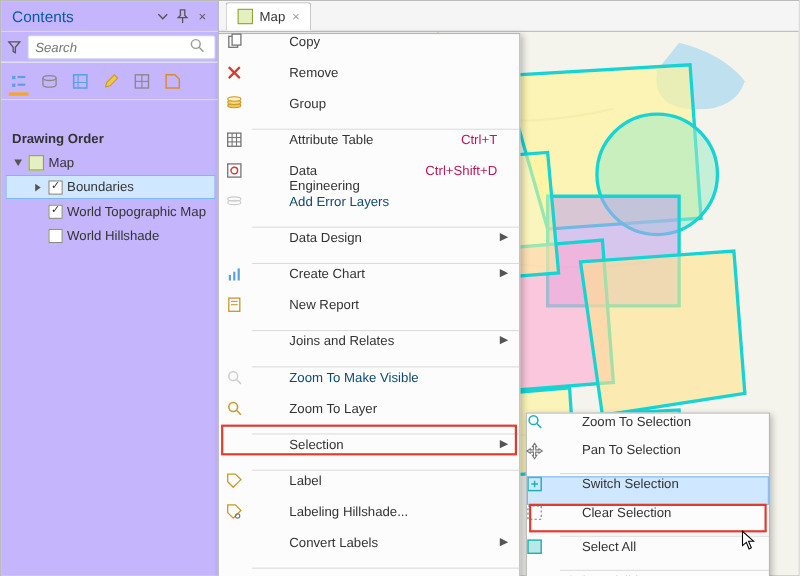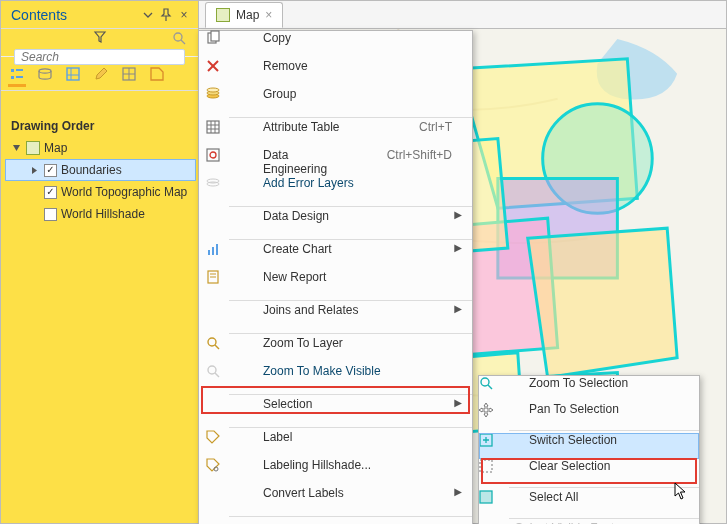--- a/index.html
+++ b/index.html
@@ -1,20 +1,20 @@
 <!DOCTYPE html>
 <html><head>
 <meta charset="utf-8">
 <style>
   * { box-sizing: border-box; margin: 0; padding: 0; font-family: "Segoe UI", Tahoma, sans-serif; font-size: 12px; color:#333; }
   html,body { width:727px; height:524px; overflow:hidden; background:#fff; }
   #app { position:relative; width:727px; height:524px; border:1px solid #bbb; }
 
   
-  .contents-panel { position:absolute; left:0; top:0; width:198px; height:522px; background:#fde047; border-right:1px solid #bbb;}
+  .contents-panel { position:absolute; left:0; top:0; width:198px; height:522px; background:#c4b5fd; border-right:1px solid #bbb;}
   .contents-header { display:flex; align-items:center; height:28px; padding:0 6px 0 10px; border-bottom:1px solid #ddd; color:#0a5aa6;}
   .contents-header .title { flex:1; font-size:14px; font-weight:400; color:#0a5aa6;}
   .header-ctrl { width:16px; height:16px; display:flex; align-items:center; justify-content:center; margin-left:2px; color:#555;}
   .search-row { display:flex; align-items:center; height:28px; padding:2px 6px; gap:6px; border-bottom:1px solid #eee;}
   .search-row .funnel { width:16px; height:16px; display:flex; align-items:center; justify-content:center; color:#555;}
   .search-row input { flex:1; height:22px; border:1px solid #c7d5e8; border-radius:2px; padding:0 6px; font-style:italic; color:#888; outline:none;}
   .search-row .mag { position:absolute; right:12px; color:#888;}
   .toolbar-row { display:flex; align-items:center; height:34px; padding:0 2px; border-bottom:1px solid #ddd; gap:0;}
   .tbtn { width:28px; height:28px; display:flex; align-items:center; justify-content:center; border:1px solid transparent; position:relative;}
   .tbtn.active { }
@@ -38,21 +38,21 @@
 
   
   .map-canvas { position:absolute; left:198px; right:0; top:28px; bottom:0; overflow:hidden;}
   .map-canvas svg { width:100%; height:100%; }
 
   
   .ctx { position:absolute; left:197px; top:29px; width:275px; background:#fcfcfc; border:1px solid #b7b7b7; box-shadow:2px 2px 6px rgba(0,0,0,.25);}
   .ctx .iconcol { width:28px; display:flex; align-items:center; justify-content:center; color:#555;}
   .ctx-item { display:flex; align-items:flex-start; height:28px; position:relative;gap:36px;}
   .ctx-item .lbl { flex:1; padding-left:0;}
-  .ctx-item .shortcut { color:#737373; padding-right:20px;}
+  .ctx-item .shortcut { color:#be185d; padding-right:20px;}
   .ctx-item .sub-arrow{ position:absolute; right:10px; color:#555; font-size:10px;}
   .ctx-item.disabled .lbl, .ctx-item.disabled .iconcol{ color:#0c4a6e;}
   .ctx-sep { height:1px; background:#dcdcdc; margin:2px 0 2px 30px;}
   .ctx .highlight-box { position:absolute; pointer-events:none; border:2px solid #e23b30; }
   .ctx .hl1 { left:2px; top:355px; width:269px; height:28px;}
 
   
   .submenu { position:absolute; left:477px; top:374px; width:222px; background:#fcfcfc; border:1px solid #b7b7b7; box-shadow:2px 2px 6px rgba(0,0,0,.25);}
   .submenu .ctx-item { height:26px;}
   .submenu .ctx-item.selected { background:#cfe8ff; outline:1px solid #7fb8f0; outline-offset:-1px;}
@@ -117,21 +117,21 @@
           </svg>
       </span>
       <span class="header-ctrl">
         <svg width="10" height="12">
             <path d="M3 0h4v5l2 2H1l2-2z M5 7v5" stroke="#555" stroke-width="1.2" fill="none"></path>
           </svg>
       </span>
       <span class="header-ctrl">×</span>
     </div>
 
-    <div class="search-row" style="position:relative;flex-direction:column;">
+    <div class="search-row" style="position:relative;">
       <span class="funnel">
         <svg width="12" height="12">
             <path d="M1 1h10L7 6v5l-2-1V6z" fill="none" stroke="#555" stroke-width="1.2"></path>
           </svg>
       </span>
       <input type="text" placeholder="Search" style="">
       <span class="mag">
         <svg width="14" height="14">
             <circle cx="6" cy="6" r="4" fill="none" stroke="#999" stroke-width="1.3"></circle>
             <line x1="9" y1="9" x2="13" y2="13" stroke="#999" stroke-width="1.3"></line>
@@ -312,37 +312,37 @@
         </span>
       <span class="lbl">New Report</span>
     </div>
     <div class="ctx-sep"></div>
     <div class="ctx-item hoverable">
       <span class="iconcol"></span>
       <span class="lbl">Joins and Relates</span>
       <span class="sub-arrow">▶</span>
     </div>
     <div class="ctx-sep"></div>
+    <div class="ctx-item disabled">
+      <span class="iconcol">
+          <svg width="14" height="14">
+            <circle cx="6" cy="6" r="4" fill="none" stroke="#ccc" stroke-width="1.4"></circle>
+            <line x1="9" y1="9" x2="13" y2="13" stroke="#ccc" stroke-width="1.4"></line>
+          </svg>
+        </span>
+      <span class="lbl">Zoom To Make Visible</span>
+    </div>
     <div class="ctx-item hoverable">
       <span class="iconcol">
           <svg width="14" height="14">
             <circle cx="6" cy="6" r="4" fill="none" stroke="#c79a2a" stroke-width="1.4"></circle>
             <line x1="9" y1="9" x2="13" y2="13" stroke="#c79a2a" stroke-width="1.4"></line>
           </svg>
         </span>
       <span class="lbl">Zoom To Layer</span>
-    </div>
-    <div class="ctx-item disabled">
-      <span class="iconcol">
-          <svg width="14" height="14">
-            <circle cx="6" cy="6" r="4" fill="none" stroke="#ccc" stroke-width="1.4"></circle>
-            <line x1="9" y1="9" x2="13" y2="13" stroke="#ccc" stroke-width="1.4"></line>
-          </svg>
-        </span>
-      <span class="lbl">Zoom To Make Visible</span>
     </div>
     <div class="ctx-sep"></div>
     <div class="ctx-item hoverable">
       <span class="iconcol"></span>
       <span class="lbl">Selection</span>
       <span class="sub-arrow">▶</span>
     </div>
     <div class="ctx-sep"></div>
     <div class="ctx-item hoverable">
       <span class="iconcol">

